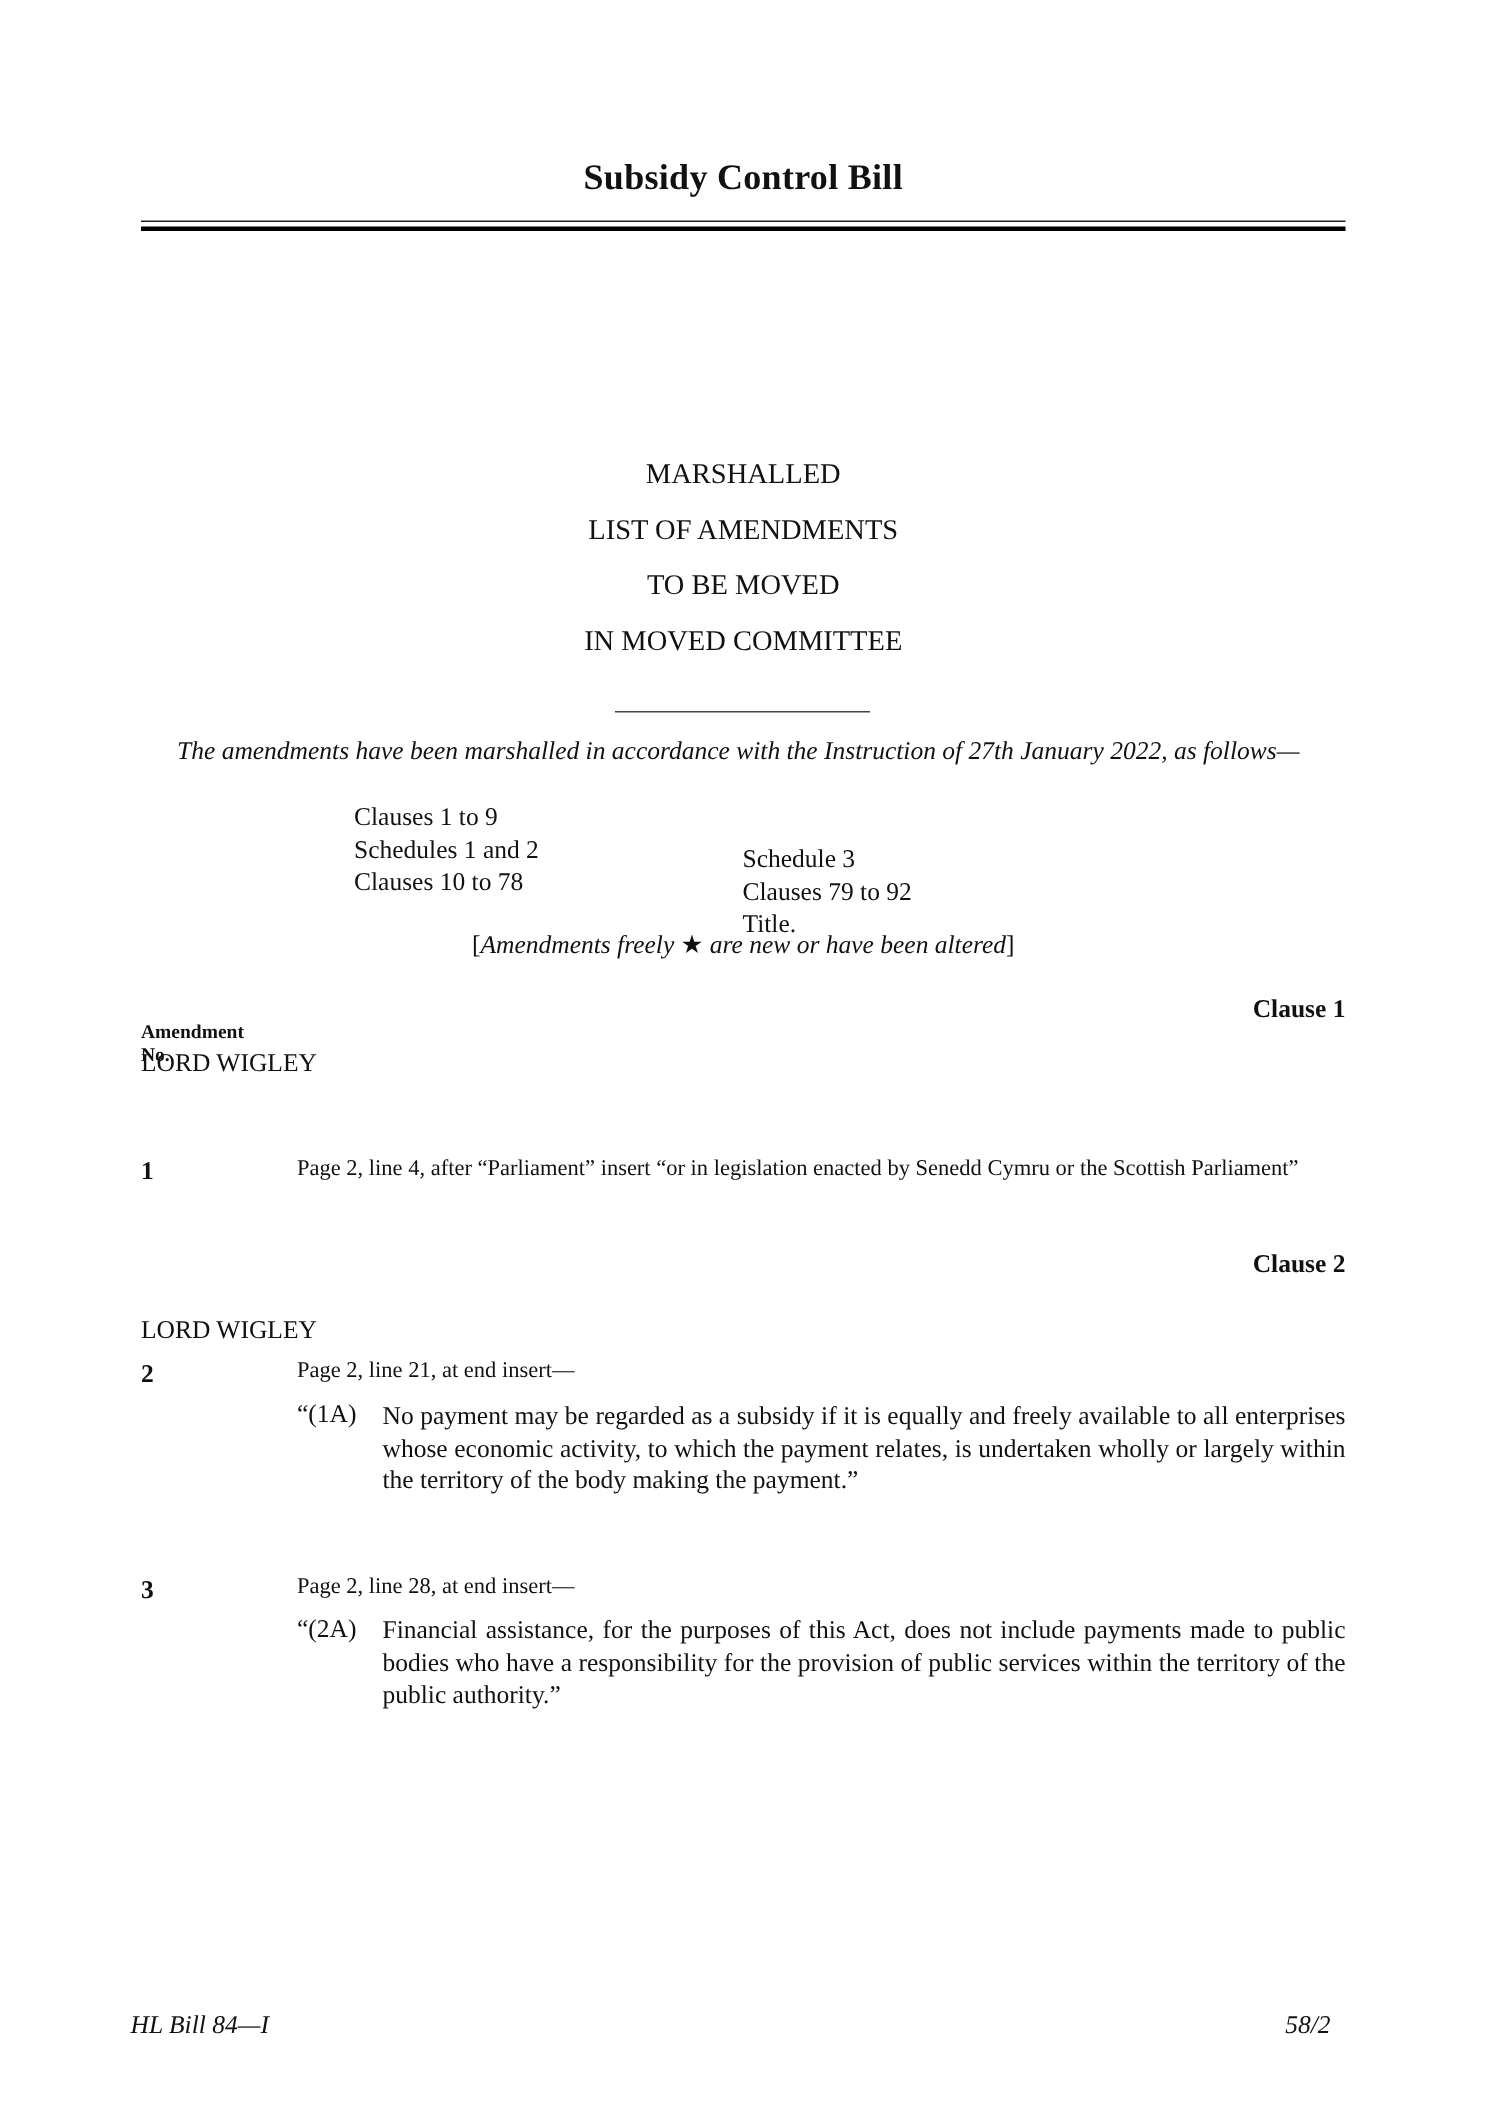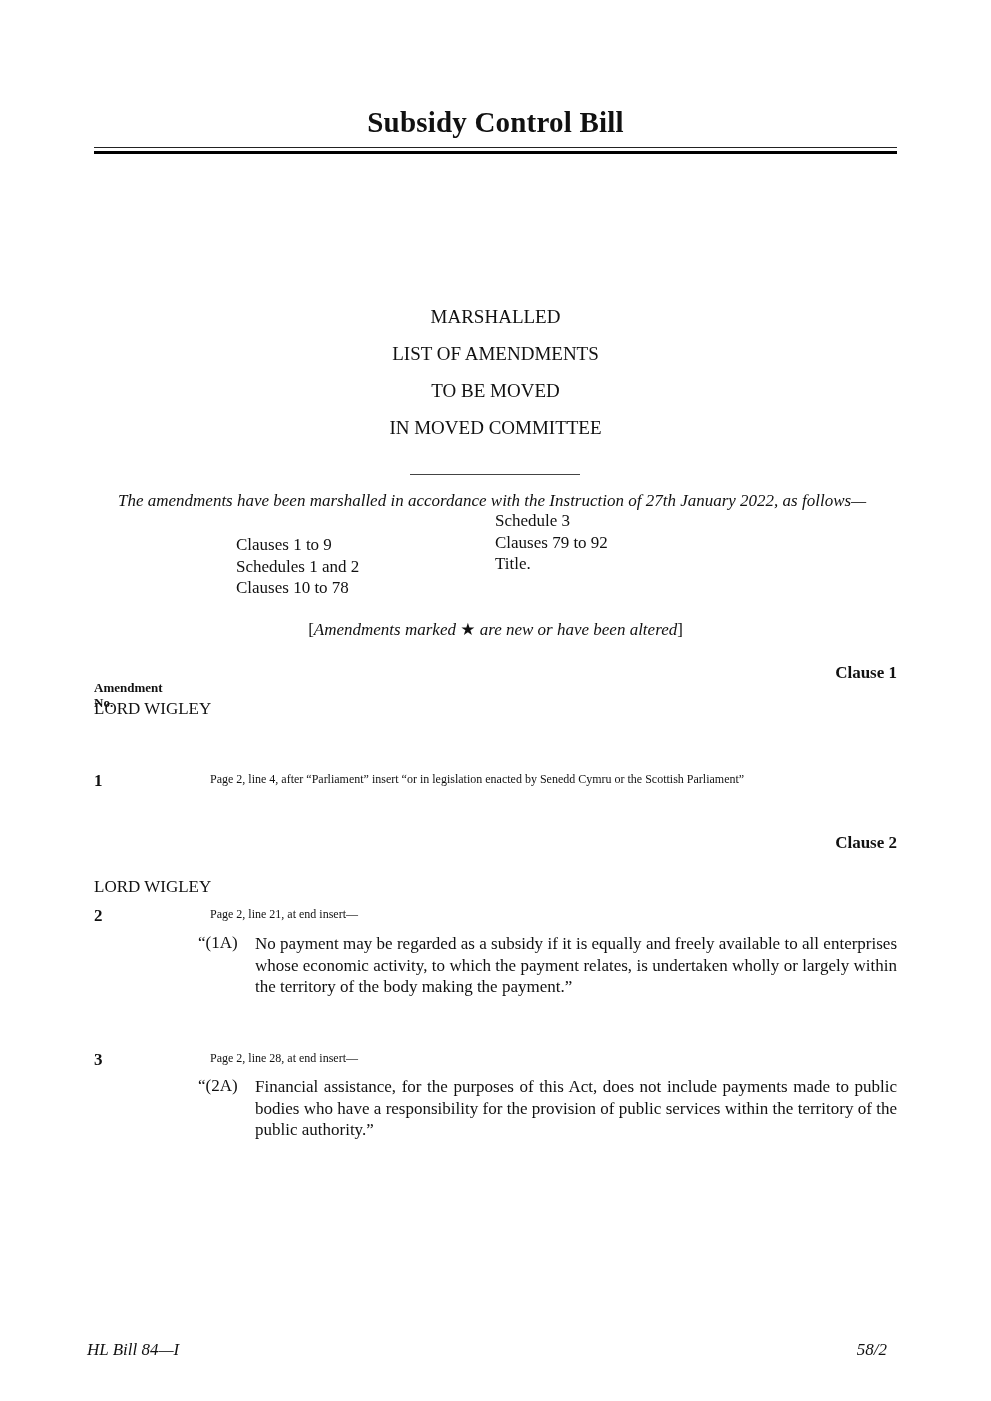--- a/index.html
+++ b/index.html
@@ -4,40 +4,40 @@
   <style>
     html, body { margin: 0; padding: 0; background: #ffffff; }
     body {
       width: 991px; height: 1401px; position: relative; overflow: hidden;
       font-family: "Liberation Serif", "DejaVu Serif", serif;
       color: #111111;
     }
     .abs { position: absolute; }
     .title {
       left: 94px; width: 803px; top: 106px; text-align: center;
-      font-size: 29px; font-weight: bold; letter-spacing: 0.2px;
+      font-size: 24px; font-weight: bold; letter-spacing: 0.2px;
     }
     .rule-thin { left: 94px; width: 803px; top: 147px; height: 0; border-top: 1.5px solid #222; }
     .rule-thick { left: 94px; width: 803px; top: 151px; height: 0; border-top: 3px solid #000; }
     .heading-line {
       left: 94px; width: 803px; text-align: center; font-size: 19px;
     }
     .short-rule { left: 410px; width: 170px; top: 474px; border-top: 1px solid #444; }
     .intro {
       left: 94px; width: 803px; top: 490px; font-size: 17px; font-style: italic;
       line-height: 22px; text-align: justify; text-indent: 24px;
     }
     .sched { font-size: 17px; line-height: 21.5px; }
     .note { left: 94px; width: 803px; top: 619px; text-align: center; font-size: 17px; }
     .note i { font-style: italic; }
     .amend-no-label { left: 94px; top: 664px; font-size: 13px; font-weight: bold; line-height: 15px; margin-top: 16px; }
     .clause-head { left: 94px; width: 803px; text-align: right; font-size: 17px; font-weight: bold; }
     .sponsor { left: 94px; width: 803px; text-align: left; font-size: 17px; line-height: 21.5px; }
     .num { left: 94px; font-size: 17px; font-weight: bold; }
-    .body-text { left: 210px; width: 699px; font-size: 12px; line-height: 21.5px; text-align: justify; }
+    .body-text { left: 198px; width: 699px; font-size: 15px; line-height: 21.5px; text-align: justify; }
     .sub-label { left: 198px; font-size: 17px; }
     .sub-text { left: 255px; width: 642px; font-size: 17px; line-height: 21.5px; text-align: justify; }
     .footer { font-size: 17px; top: 1340px; font-style: italic; }
   </style>
 </head>
 <body>
 
 <div>
 
   <div class="abs title">Subsidy Control Bill</div>
@@ -50,28 +50,28 @@
   <div class="abs heading-line" style="top:417px">IN MOVED COMMITTEE</div>
   <div class="abs short-rule"></div>
 
   <div class="abs intro">The amendments have been marshalled in accordance with the Instruction of 27th January 2022, as follows—</div>
 
   <div class="abs sched" style="left:236px; top:534px">
     <div>Clauses 1 to 9</div>
     <div>Schedules 1 and 2</div>
     <div>Clauses 10 to 78</div>
   </div>
-  <div class="abs sched" style="left:495px; top:510px">
+  <div class="abs sched" style="left:495px; top:562px">
     <div>Schedule 3</div>
     <div>Clauses 79 to 92</div>
     <div>Title.</div>
   </div>
 
   <div class="abs note">
-    <span>[</span><i>Amendments marked </i><span>★</span><i> are new or have been altered</i><span>]</span>
+    <span>[</span><i>Amendments freely </i><span>★</span><i> are new or have been altered</i><span>]</span>
   </div>
 
   <div class="abs amend-no-label">
     <div>Amendment</div>
     <div>No.</div>
   </div>
 
   <div class="abs clause-head" style="top:663px">Clause 1</div>
   <div class="abs sponsor" style="top:698px">
     <div>LORD WIGLEY</div>

